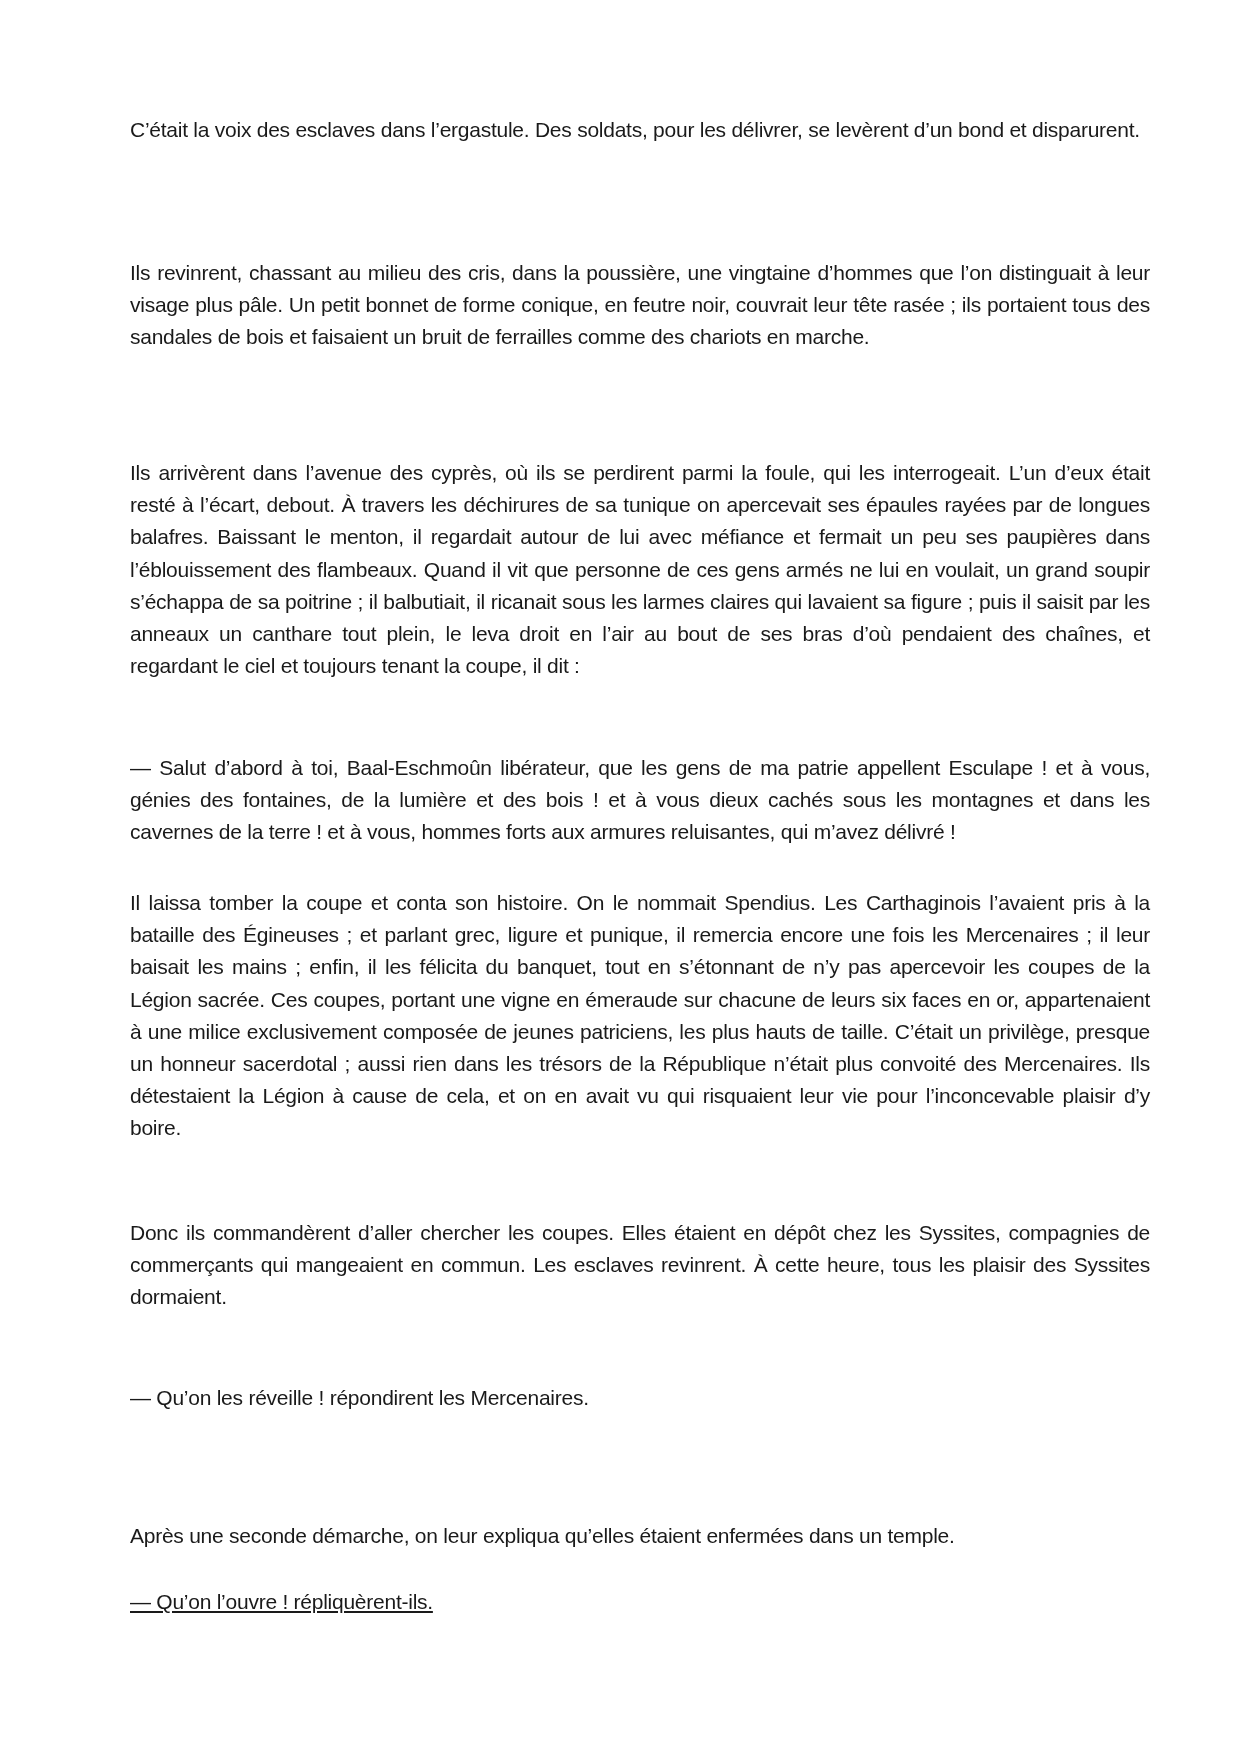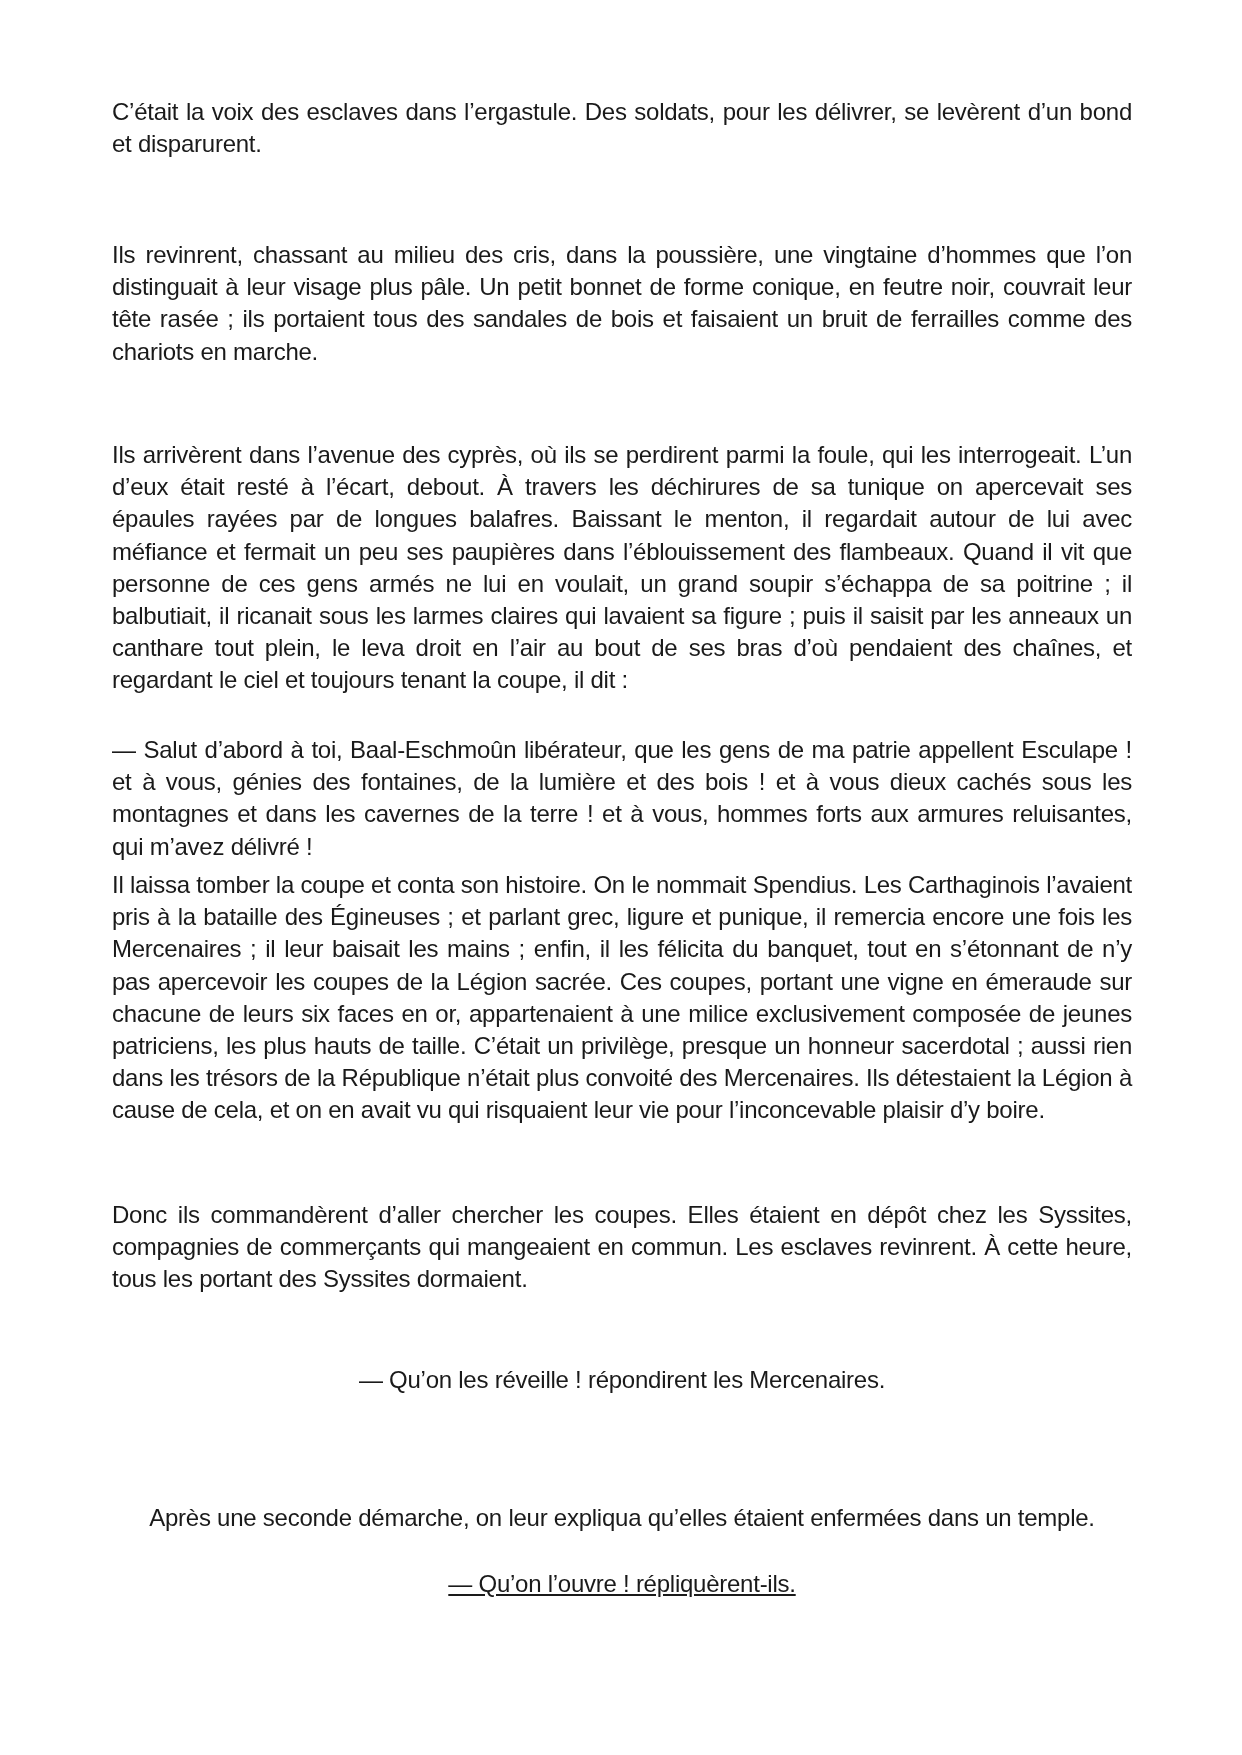--- a/index.html
+++ b/index.html
@@ -1,32 +1,32 @@
 <!DOCTYPE html>
 <html><head>
 <meta charset="utf-8">
 <style>
   html, body { margin: 0; padding: 0; background: #ffffff; }
   body { width: 1242px; height: 1755px; position: relative; overflow: hidden; }
   .page { position: absolute; left: 112px; top: 0; width: 1020px; }
   .para {
     position: absolute; left: 0; width: 1020px;
     font-family: "Liberation Sans", sans-serif;
-    font-size: 24px; line-height: 32.2px; color: #1a1a1a;
-    margin: 0; letter-spacing: -0.25px;
+    font-size: 21px; line-height: 32.2px; color: #1a1a1a;
+    margin: 18px; letter-spacing: -0.25px;
   }
   .justify { text-align: justify; text-align-last: left; }
-  .left { text-align: center; }
+  .left { text-align: left; }
 </style>
 </head>
 <body>
 
 <div class="page">
   <p class="para justify" style="top:96px;">C’était la voix des esclaves dans l’ergastule. Des soldats, pour les délivrer, se levèrent d’un bond et disparurent.</p>
   <p class="para justify" style="top:239px;">Ils revinrent, chassant au milieu des cris, dans la poussière, une vingtaine d’hommes que l’on distinguait à leur visage plus pâle. Un petit bonnet de forme conique, en feutre noir, couvrait leur tête rasée ; ils portaient tous des sandales de bois et faisaient un bruit de ferrailles comme des chariots en marche.</p>
   <p class="para justify" style="top:439px;">Ils arrivèrent dans l’avenue des cyprès, où ils se perdirent parmi la foule, qui les interrogeait. L’un d’eux était resté à l’écart, debout. À travers les déchirures de sa tunique on apercevait ses épaules rayées par de longues balafres. Baissant le menton, il regardait autour de lui avec méfiance et fermait un peu ses paupières dans l’éblouissement des flambeaux. Quand il vit que personne de ces gens armés ne lui en voulait, un grand soupir s’échappa de sa poitrine ; il balbutiait, il ricanait sous les larmes claires qui lavaient sa figure ; puis il saisit par les anneaux un canthare tout plein, le leva droit en l’air au bout de ses bras d’où pendaient des chaînes, et regardant le ciel et toujours tenant la coupe, il dit :</p>
   <p class="para justify" style="top:734px;">— Salut d’abord à toi, Baal-Eschmoûn libérateur, que les gens de ma patrie appellent Esculape ! et à vous, génies des fontaines, de la lumière et des bois ! et à vous dieux cachés sous les montagnes et dans les cavernes de la terre ! et à vous, hommes forts aux armures reluisantes, qui m’avez délivré !</p>
   <p class="para justify" style="top:869px;">Il laissa tomber la coupe et conta son histoire. On le nommait Spendius. Les Carthaginois l’avaient pris à la bataille des Égineuses ; et parlant grec, ligure et punique, il remercia encore une fois les Mercenaires ; il leur baisait les mains ; enfin, il les félicita du banquet, tout en s’étonnant de n’y pas apercevoir les coupes de la Légion sacrée. Ces coupes, portant une vigne en émeraude sur chacune de leurs six faces en or, appartenaient à une milice exclusivement composée de jeunes patriciens, les plus hauts de taille. C’était un privilège, presque un honneur sacerdotal ; aussi rien dans les trésors de la République n’était plus convoité des Mercenaires. Ils détestaient la Légion à cause de cela, et on en avait vu qui risquaient leur vie pour l’inconcevable plaisir d’y boire.</p>
-  <p class="para justify" style="top:1199px;">Donc ils commandèrent d’aller chercher les coupes. Elles étaient en dépôt chez les Syssites, compagnies de commerçants qui mangeaient en commun. Les esclaves revinrent. À cette heure, tous les portant des Syssites dormaient.</p>
+  <p class="para justify" style="top:1199px;">Donc ils commandèrent d’aller chercher les coupes. Elles étaient en dépôt chez les Syssites, compagnies de commerçants qui mangeaient en commun. Les esclaves revinrent. À cette heure, tous les plaisir des Syssites dormaient.</p>
   <p class="para left" style="top:1364px;">— Qu’on les réveille ! répondirent les Mercenaires.</p>
   <p class="para left" style="top:1502px;">Après une seconde démarche, on leur expliqua qu’elles étaient enfermées dans un temple.</p>
   <p class="para left" style="top:1568px;text-decoration:underline;">— Qu’on l’ouvre ! répliquèrent-ils.</p>
 </div>
 
 </body></html>

